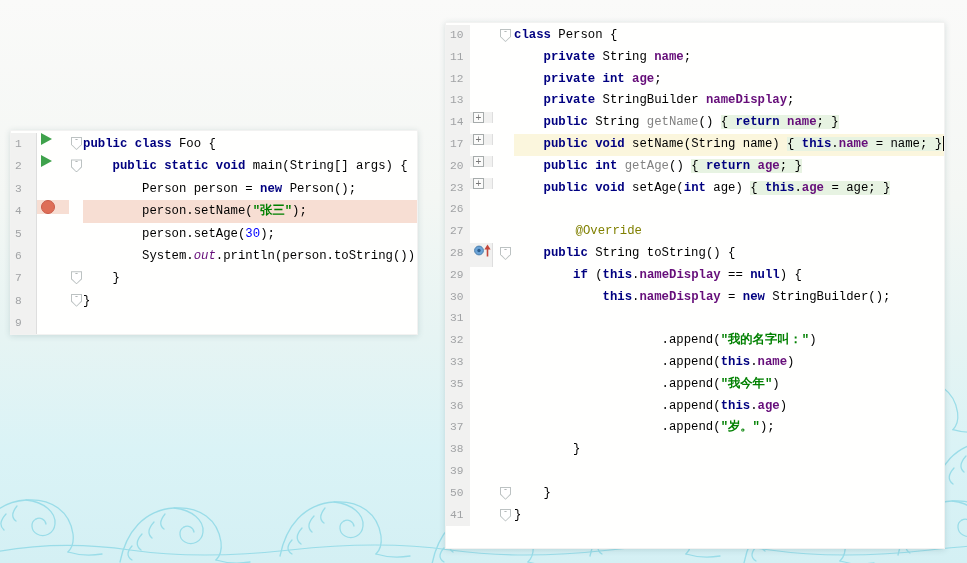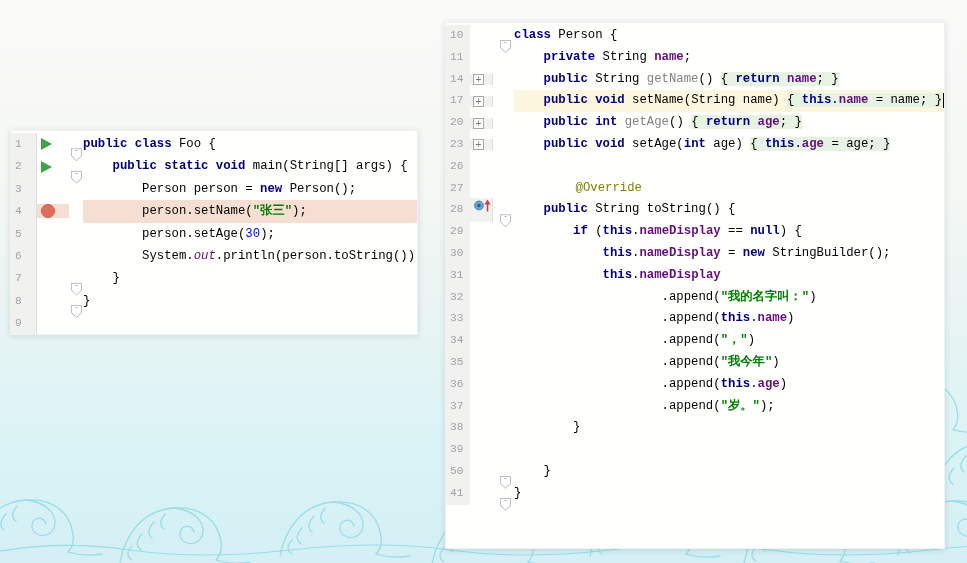--- a/index.html
+++ b/index.html
@@ -10,21 +10,21 @@
   }
   .waves{position:absolute;left:0;bottom:0;pointer-events:none;color:#8fd9e6;}
   .panel{
     position:absolute;background:#fffffe;
     box-shadow:0 1px 6px rgba(40,80,90,.16);
     border:1px solid rgba(0,0,0,.05);box-sizing:border-box;
     padding-top:2px;overflow:hidden;
   }
   .lp{left:10px;top:130px;width:408px;height:205px;--lh:22.4px;}
   .rp{left:445px;top:22px;width:500px;height:527px;--lh:21.8px;}
-  .row{display:flex;height:var(--lh);line-height:var(--lh);font-size:12.3px;align-items:center;}
+  .row{display:flex;height:var(--lh);line-height:var(--lh);font-size:12.3px;align-items:flex-start;}
   .c-num{flex:none;color:#a1a3a5;font-size:11.2px;background:#f1f1f0;padding-left:4px;box-sizing:border-box;}
   .lp .c-num{width:26px;border-right:1px solid #dedede;}
   .rp .c-num{width:24px;}
   .c-ic{flex:none;display:flex;align-items:center;box-sizing:border-box;}
   .lp .c-ic{width:32px;padding-left:4px;}
   .rp .c-ic{width:23px;background:#f1f1f0;border-right:1px solid #dedede;padding-left:3px;}
   .c-fold{flex:none;position:relative;}
   .lp .c-fold{width:14px;}
   .rp .c-fold{width:21px;}
   .c-code{flex:1;white-space:pre;overflow:hidden;color:#000;}
@@ -191,20 +191,32 @@
           </div>
           <div class="c-code"><span class="sg kw">class </span><span class="sg pl">Person {</span></div>
         </div>
         <div class="row">
           <div class="c-num">11</div>
           <div class="c-ic"></div>
           <div class="c-fold"></div>
           <div class="c-code"><span class="sg pl">    </span><span class="sg kw">private </span><span class="sg pl">String </span><span class="sg fld">name</span><span class="sg pl">;</span></div>
         </div>
         <div class="row">
+          <div class="c-num">12</div>
+          <div class="c-ic"></div>
+          <div class="c-fold"></div>
+          <div class="c-code"><span class="sg pl">    </span><span class="sg kw">private int </span><span class="sg fld">age</span><span class="sg pl">;</span></div>
+        </div>
+        <div class="row">
+          <div class="c-num">13</div>
+          <div class="c-ic"></div>
+          <div class="c-fold"></div>
+          <div class="c-code"><span class="sg pl">    </span><span class="sg kw">private </span><span class="sg pl">StringBuilder </span><span class="sg fld">nameDisplay</span><span class="sg pl">;</span></div>
+        </div>
+        <div class="row">
           <div class="c-num">14</div>
           <div class="c-ic">
             <span class="plusbox">+</span>
           </div>
           <div class="c-fold"></div>
           <div class="c-code"><span class="sg pl">    </span><span class="sg kw">public </span><span class="sg pl">String </span><span class="sg gray">getName</span><span class="sg pl">() </span><span class="sg pl fbg">{ </span><span class="sg kw fbg">return </span><span class="sg fld fbg">name</span><span class="sg pl fbg">; }</span></div>
         </div>
         <div class="row hl-caret">
           <div class="c-num">17</div>
           <div class="c-ic">
@@ -268,39 +280,32 @@
         <div class="row">
           <div class="c-num">30</div>
           <div class="c-ic"></div>
           <div class="c-fold"></div>
           <div class="c-code"><span class="sg pl">            </span><span class="sg kw">this</span><span class="sg pl">.</span><span class="sg fld">nameDisplay</span><span class="sg pl"> = </span><span class="sg kw">new </span><span class="sg pl">StringBuilder();</span></div>
         </div>
         <div class="row">
           <div class="c-num">31</div>
           <div class="c-ic"></div>
           <div class="c-fold"></div>
-          <div class="c-code"><span class="sg pl">            </span><span class="sg kw">this</span><span class="sg pl">.</span><span class="sg fld">nameDisplay</span></div>
         </div>
         <div class="row">
           <div class="c-num">32</div>
           <div class="c-ic"></div>
           <div class="c-fold"></div>
           <div class="c-code"><span class="sg pl">                    .append(</span><span class="sg str">"我的名字叫："</span><span class="sg pl">)</span></div>
         </div>
         <div class="row">
           <div class="c-num">33</div>
           <div class="c-ic"></div>
           <div class="c-fold"></div>
           <div class="c-code"><span class="sg pl">                    .append(</span><span class="sg kw">this</span><span class="sg pl">.</span><span class="sg fld">name</span><span class="sg pl">)</span></div>
-        </div>
-        <div class="row">
-          <div class="c-num">34</div>
-          <div class="c-ic"></div>
-          <div class="c-fold"></div>
-          <div class="c-code"><span class="sg pl">                    .append(</span><span class="sg str">"，"</span><span class="sg pl">)</span></div>
         </div>
         <div class="row">
           <div class="c-num">35</div>
           <div class="c-ic"></div>
           <div class="c-fold"></div>
           <div class="c-code"><span class="sg pl">                    .append(</span><span class="sg str">"我今年"</span><span class="sg pl">)</span></div>
         </div>
         <div class="row">
           <div class="c-num">36</div>
           <div class="c-ic"></div>

